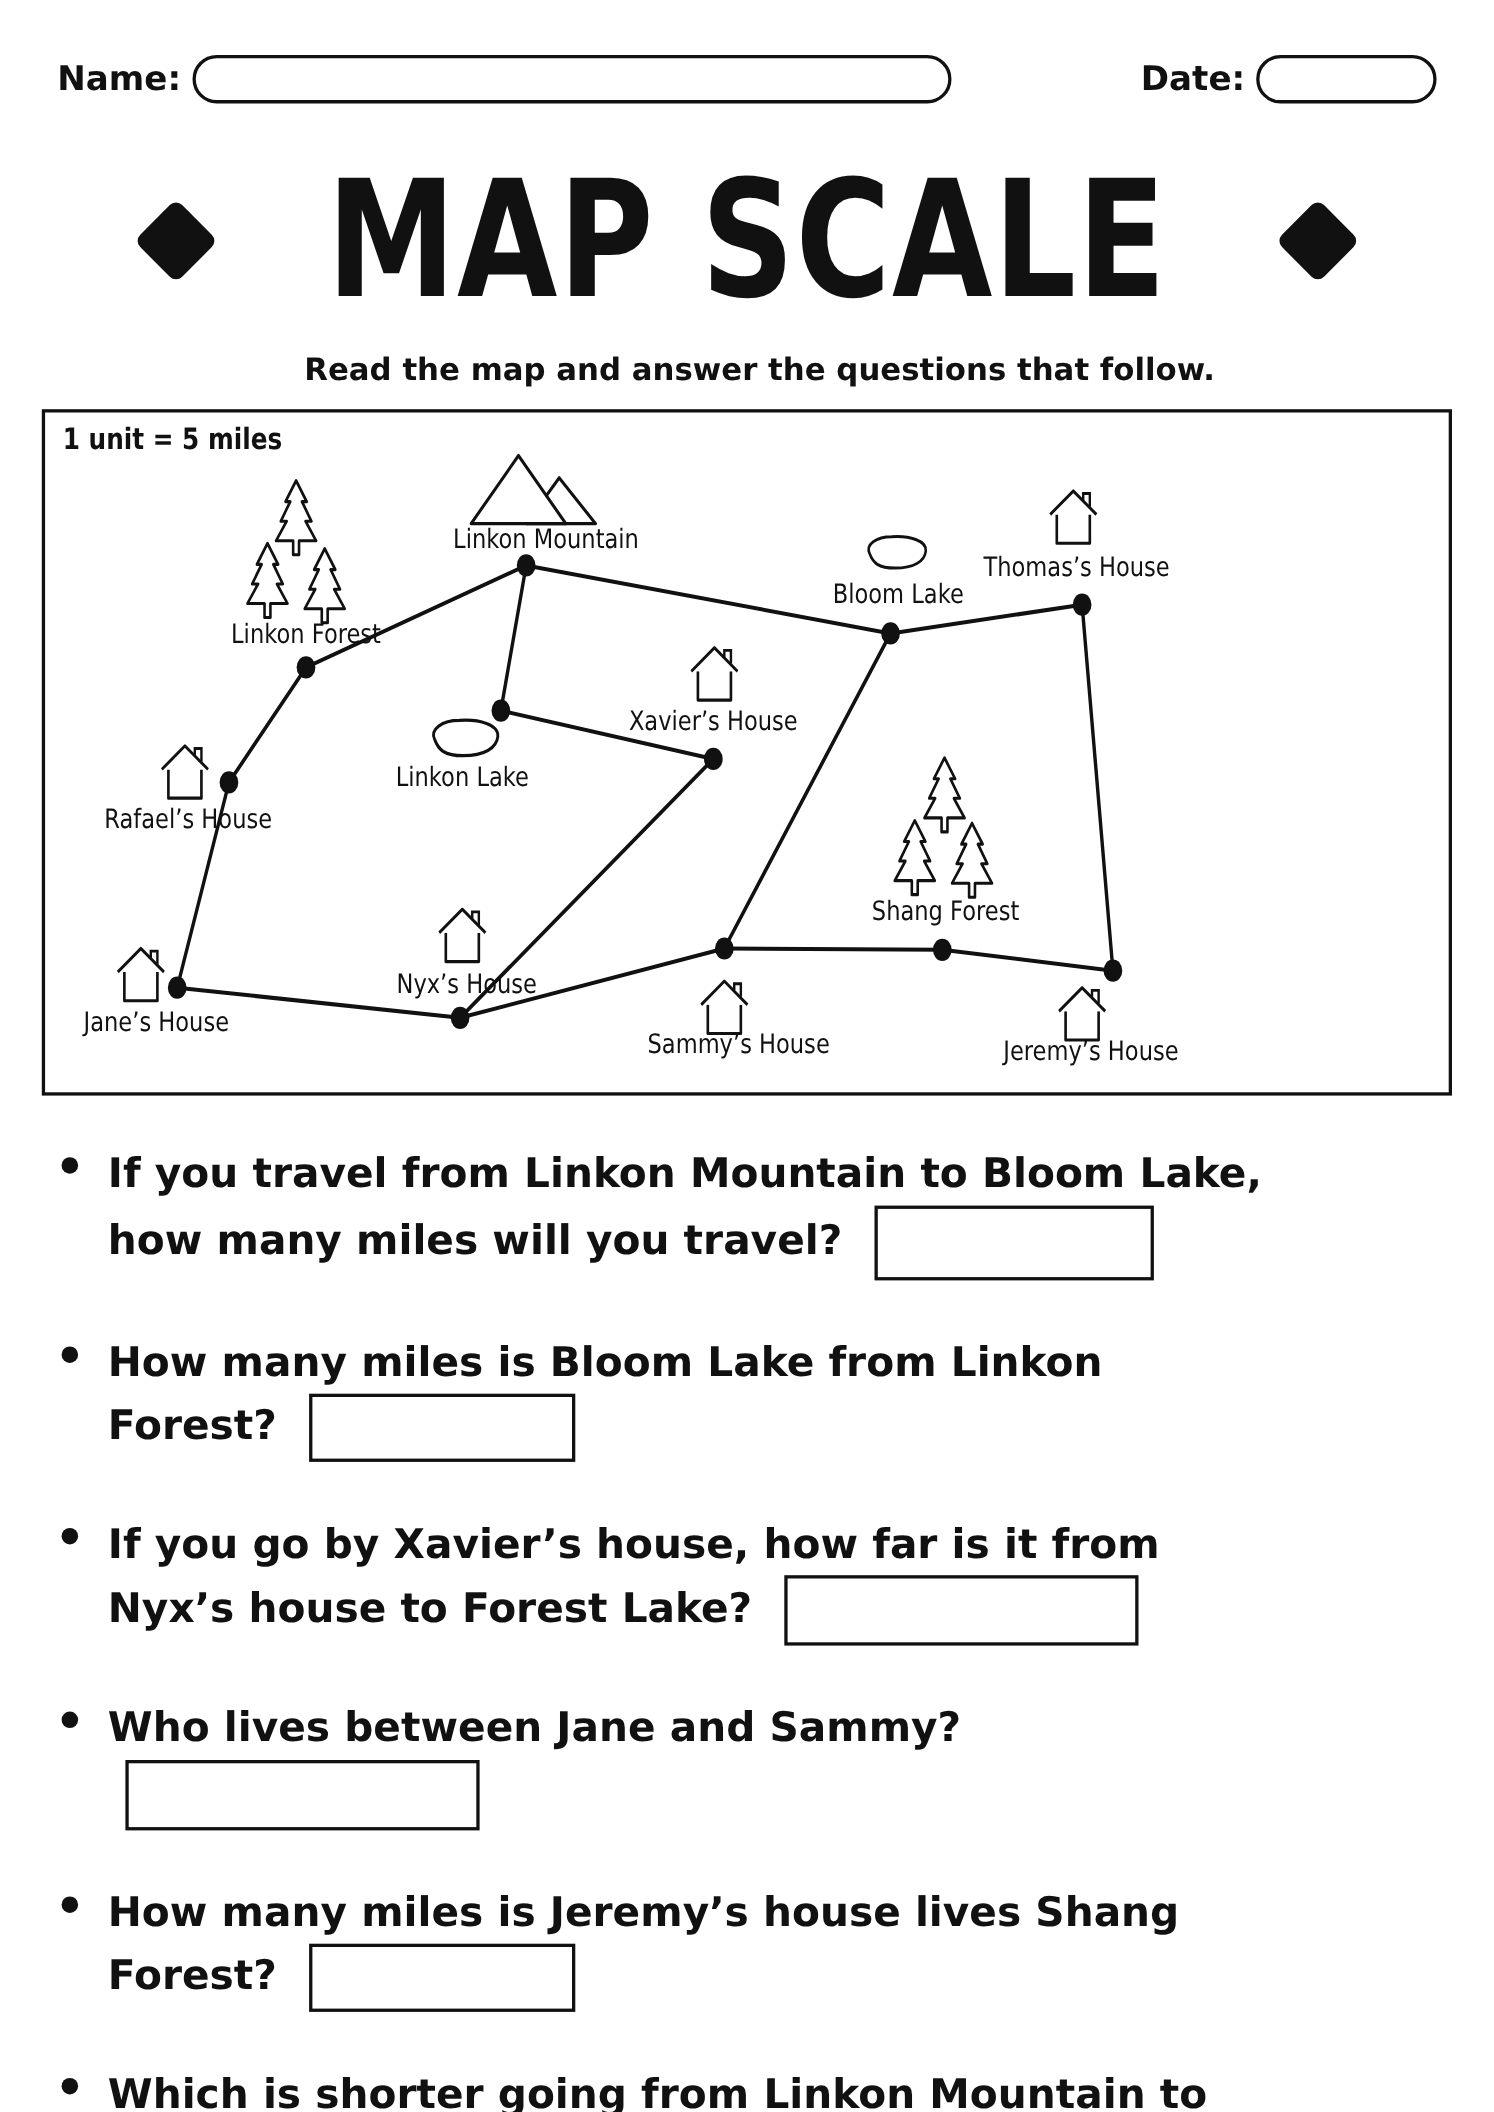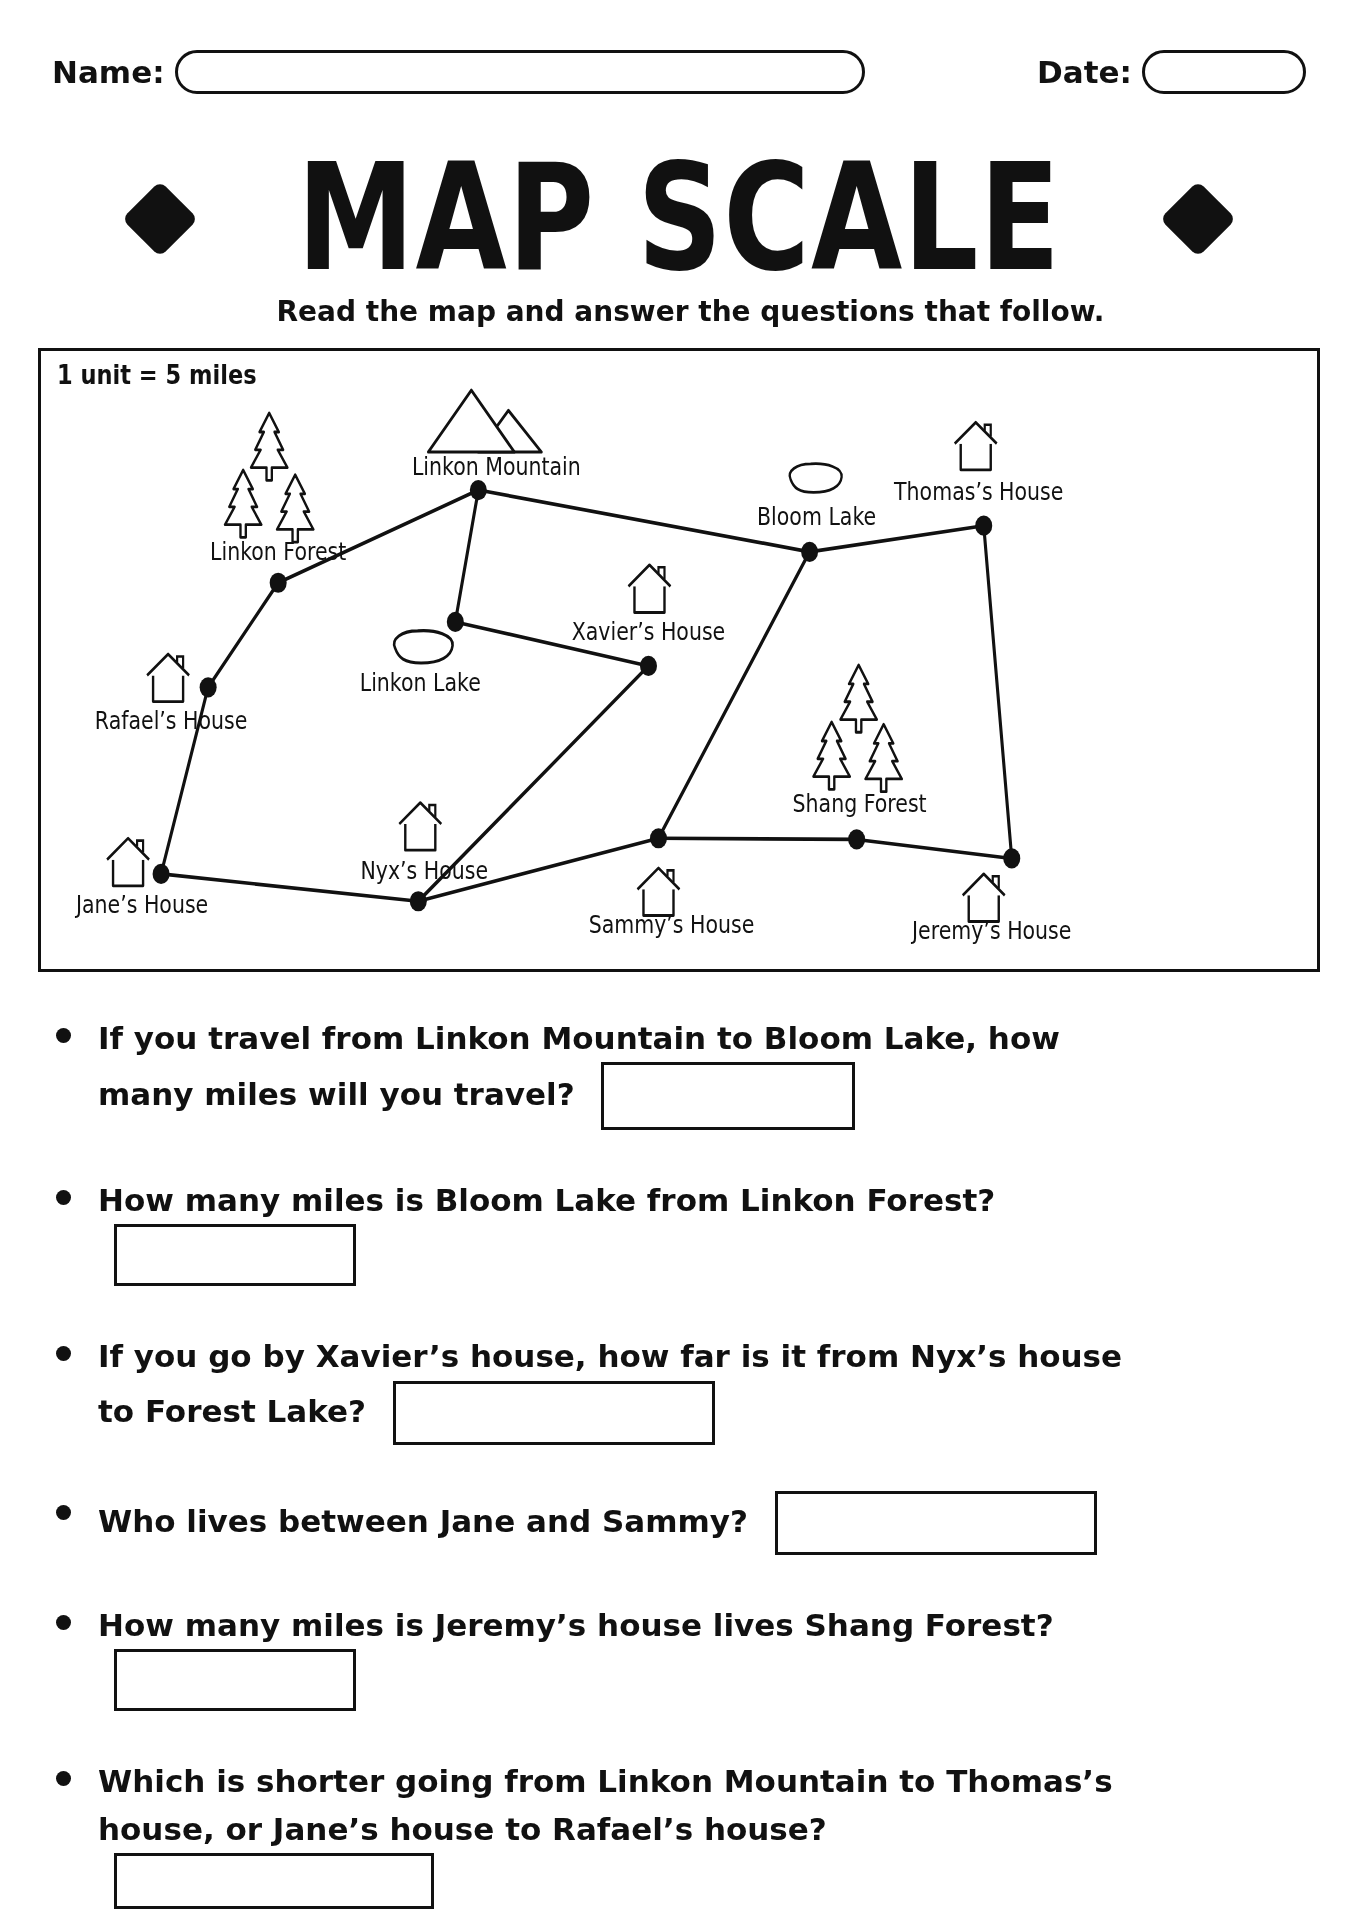--- a/index.html
+++ b/index.html
@@ -12,35 +12,35 @@
   .oval-field{height:44px;border:3px solid #111;border-radius:26px;margin-left:10px;background:#fff;font-size:28px;padding:0 18px;box-sizing:border-box;outline:none;}
   .name-field{width:690px;}
   .date-field{width:164px;}
   .spacer{flex:1;}
 
   
   .title-row{margin-top:48px;display:flex;justify-content:center;align-items:center;gap:110px;}
   .diamond{width:54px;height:54px;background:#111;transform:rotate(45deg);border-radius:8px;flex:none;}
   h1.title{margin:0;font-size:118px;line-height:1.3;font-weight:800;letter-spacing:1px;transform:scaleY(1.25);white-space:nowrap;}
 
-  .instruction{text-align:center;font-size:28px;font-weight:600;padding-left:23px;}
+  .instruction{text-align:center;font-size:28px;font-weight:600;margin-top:24px;padding-left:23px;}
 
   
   .map-box{margin:20px 38px 0;border:3.5px solid #111;height:624px;box-sizing:border-box;background:#fff;}
   .map-box svg{display:block;width:100%;height:100%;}
   .map-label{font-family:"DejaVu Sans","Liberation Sans",sans-serif;font-size:20.5px;font-weight:500;fill:#111;}
   .scale-note{font-family:"DejaVu Sans","Liberation Sans",sans-serif;font-size:22.5px;font-weight:600;fill:#111;}
   .edge{stroke:#111;stroke-width:3.1;stroke-linecap:round;}
   .node{fill:#111;}
 
   
   .questions{margin:42px 60px 0 54px;}
   .question{display:flex;align-items:flex-start;margin-bottom:46px;}
   .bullet{flex:none;width:15px;height:15px;border-radius:50%;background:#111;margin:14px 27px 0 2px;}
-  .qbody{font-size:31px;font-weight:600;line-height:1.55;max-width:1060px;}
+  .qbody{font-size:37px;font-weight:600;line-height:1.55;max-width:1060px;}
   .abox{display:inline-block;vertical-align:middle;border:3px solid #111;margin-left:16px;background:#fff;}
   .box-a{width:248px;height:62px;}
   .box-b{width:236px;height:56px;}
   .box-c{width:316px;height:58px;}
   .box-d{width:314px;height:50px;}
 </style>
 </head>
 <body>
 
 <div class="page">

